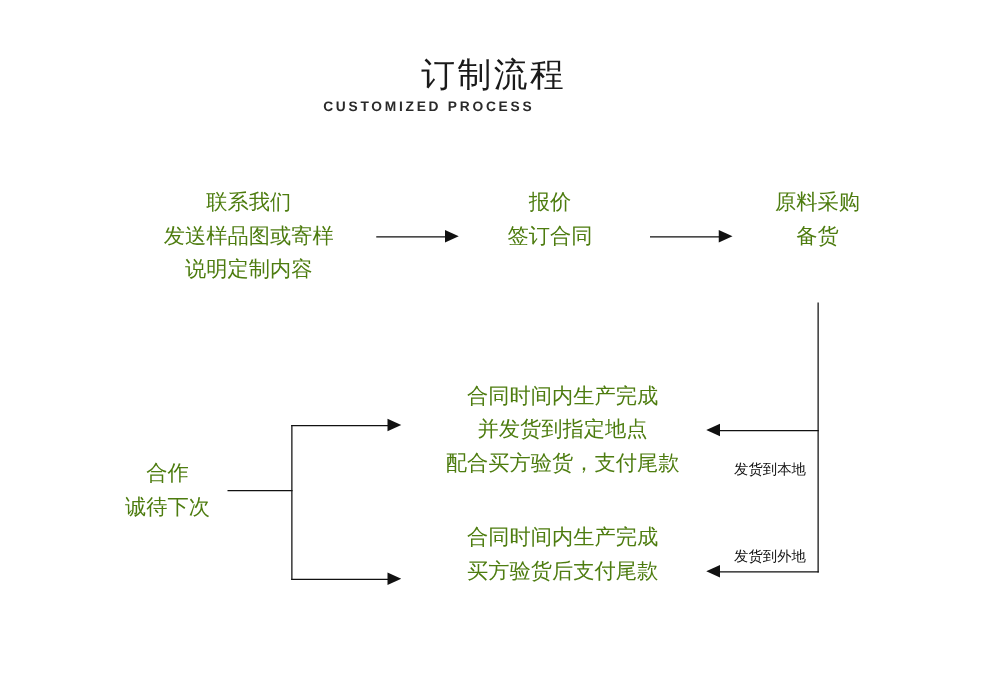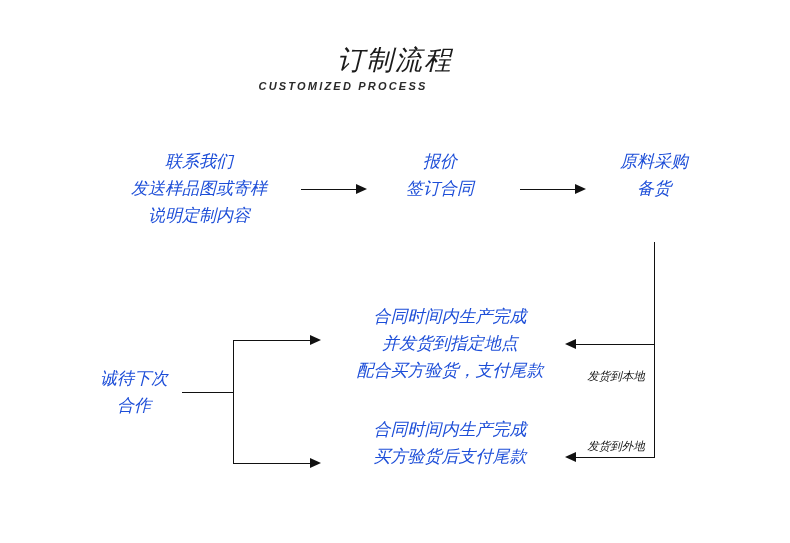--- a/index.html
+++ b/index.html
@@ -8,21 +8,20 @@
     background: #ffffff;
   }
   #page {
     position: relative;
     width: 790px;
     height: 543px;
     background: #ffffff;
     font-family: "Liberation Sans", sans-serif;
     color: #1a1a1a;
     overflow: hidden;
-    font-style: italic;
   }
   .title-zh {
     position: absolute;
     left: 0;
     top: 42px;
     width: 790px;
     text-align: center;
     font-size: 27px;
     letter-spacing: 2px;
     color: #1a1a1a;
@@ -37,21 +36,21 @@
     font-size: 11px;
     letter-spacing: 2.2px;
     color: #2a2a2a;
     font-weight: 700;
   }
   .node {
     position: absolute;
     text-align: center;
     font-size: 17px;
     line-height: 27px;
-    color: #1d4ed8;
+    color: #4d7c0f;
     white-space: nowrap;
   }
   .node .ln { display: block; }
   .small-label {
     position: absolute;
     font-size: 11.5px;
     line-height: 14px;
     color: #111111;
     white-space: nowrap;
     text-align: center;
@@ -135,17 +134,17 @@
   </div>
 
   <div class="hline" style="left:182px; top:392px; width:52px;"></div>
   <div class="vline" style="left:233px; top:340px; height:124px;"></div>
   <div class="hline" style="left:233px; top:340px; width:78px;"></div>
   <div class="arrow-r" style="left:310px; top:335px;"></div>
   <div class="hline" style="left:233px; top:463px; width:78px;"></div>
   <div class="arrow-r" style="left:310px; top:458px;"></div>
 
   <div class="node" style="left:82px; top:365px; width:104px;">
+    <span class="ln">合作</span>
     <span class="ln">诚待下次</span>
-    <span class="ln">合作</span>
   </div>
 
 </div>
 
 </body></html>

